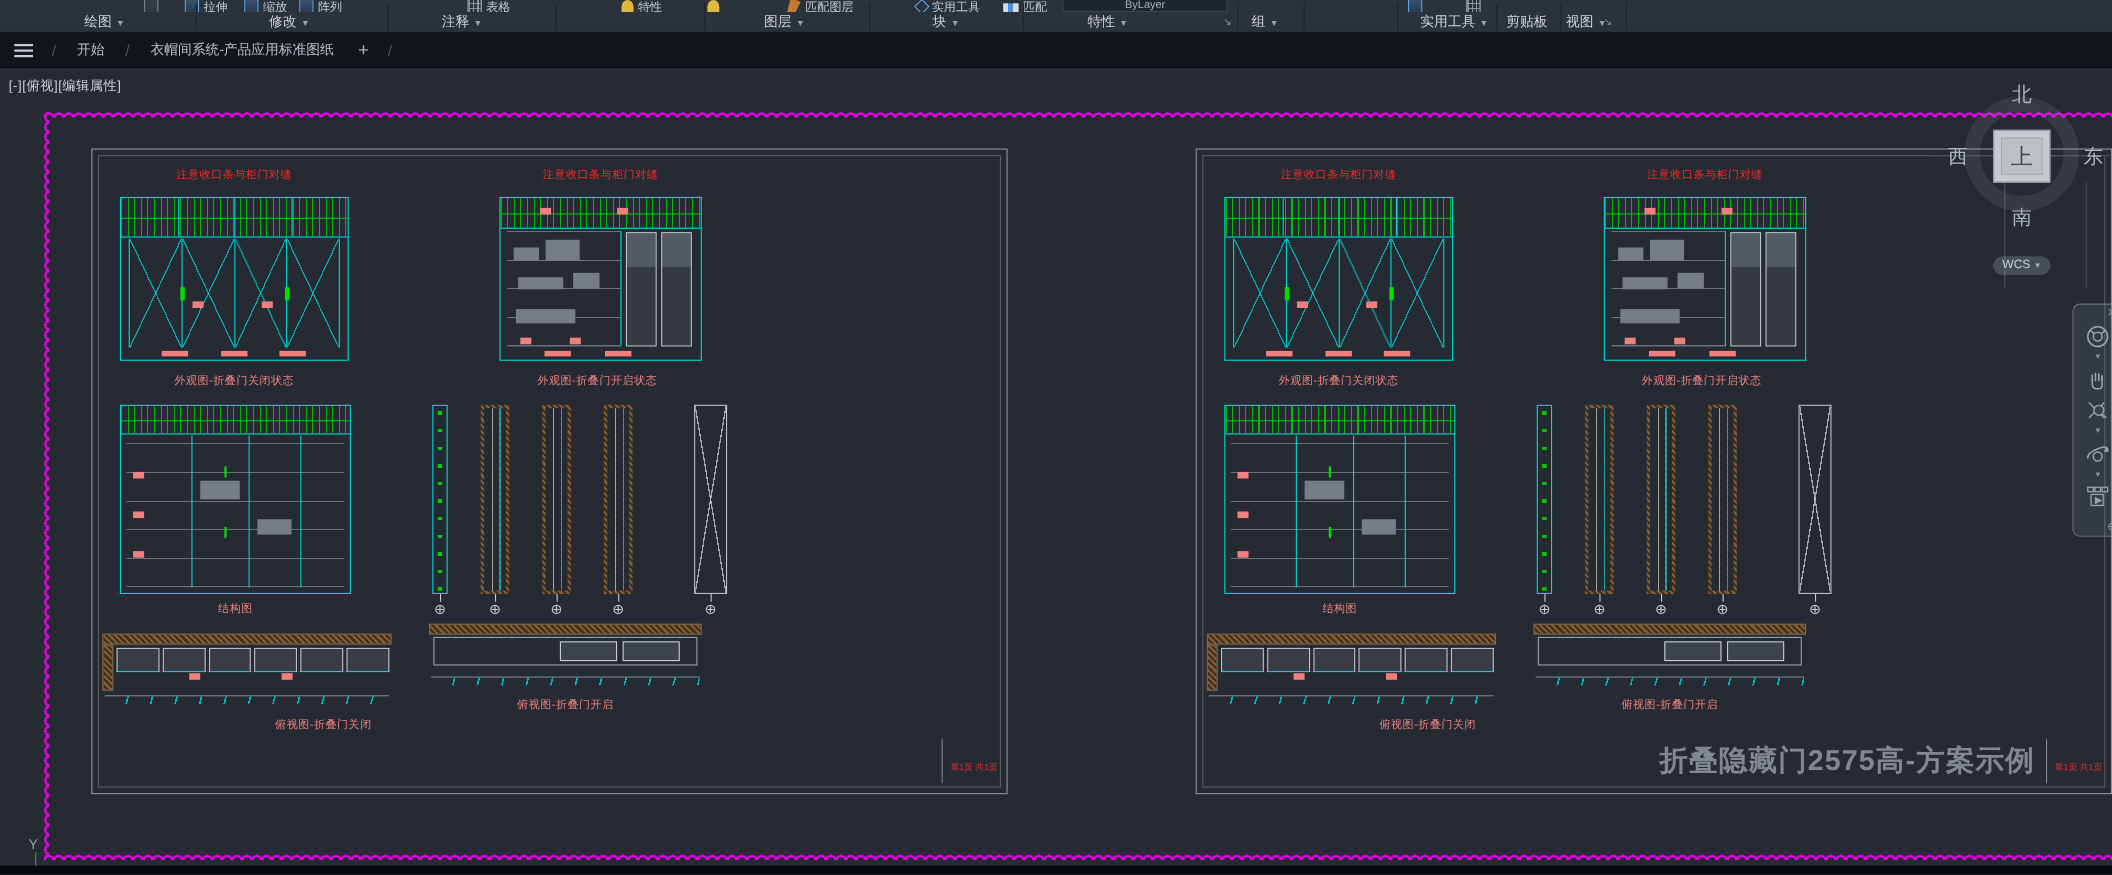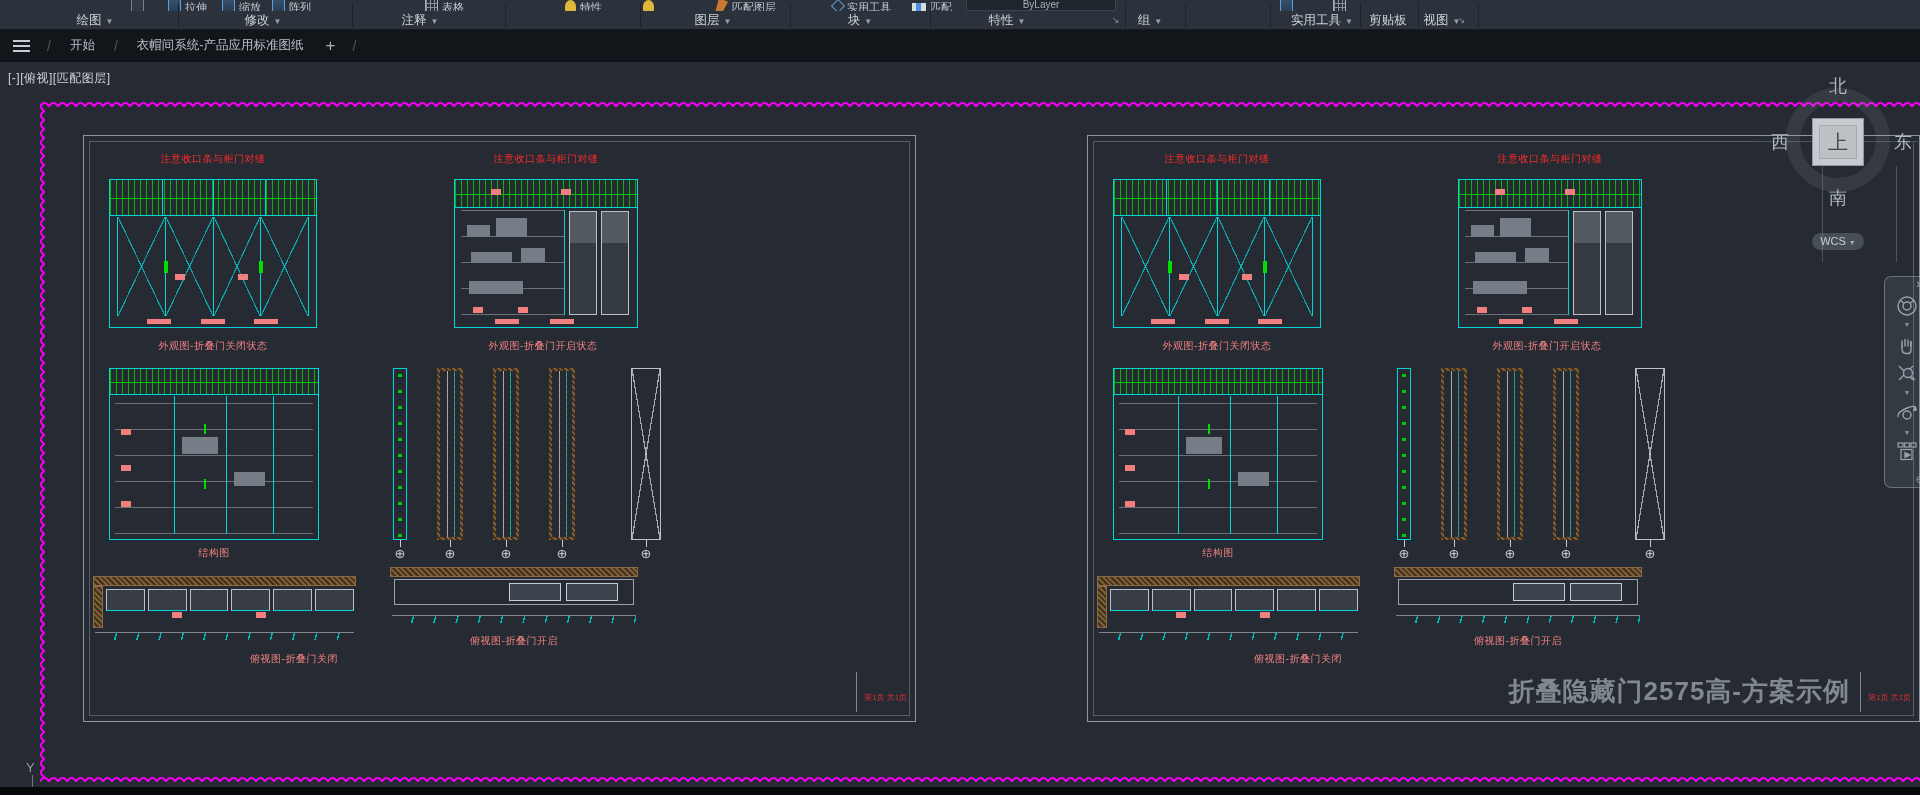--- a/index.html
+++ b/index.html
@@ -226,21 +226,21 @@
     </div>
     <span class="tabsep">/</span>
     <div class="ftab">
       <span>衣帽间系统-产品应用标准图纸</span>
     </div>
     <div class="newtab">+</div>
     <span class="tabsep">/</span>
   </div>
 
 <div class="canvas" id="canvas">
-  <div class="vp-controls" id="vp-controls"><span>[-]</span><span>[俯视]</span><span>[匹配图层]</span></div>
+  <div class="vp-controls" id="vp-controls"><span>[-]</span><span>[俯视]</span><span>[编辑属性]</span></div>
 
   <div class="wave-h" style="left:40px; top:38px; width:1880px;"></div>
   <div class="wave-v" style="left:38px; top:40px; height:678px;"></div>
   <div class="wave-h" style="left:40px; top:713px; width:1880px;"></div>
 
   <div class="vc-hline" style="left:1756px; width:56px;"></div>
   <div class="vc-hline" style="left:1864px; width:54px;"></div>
   <div class="vc-vline" style="left:1822px; top:104px; height:96px;"></div>
   <div class="vc-vline" style="left:1896px; top:104px; height:96px;"></div>
   <div class="vc-ring"></div>

